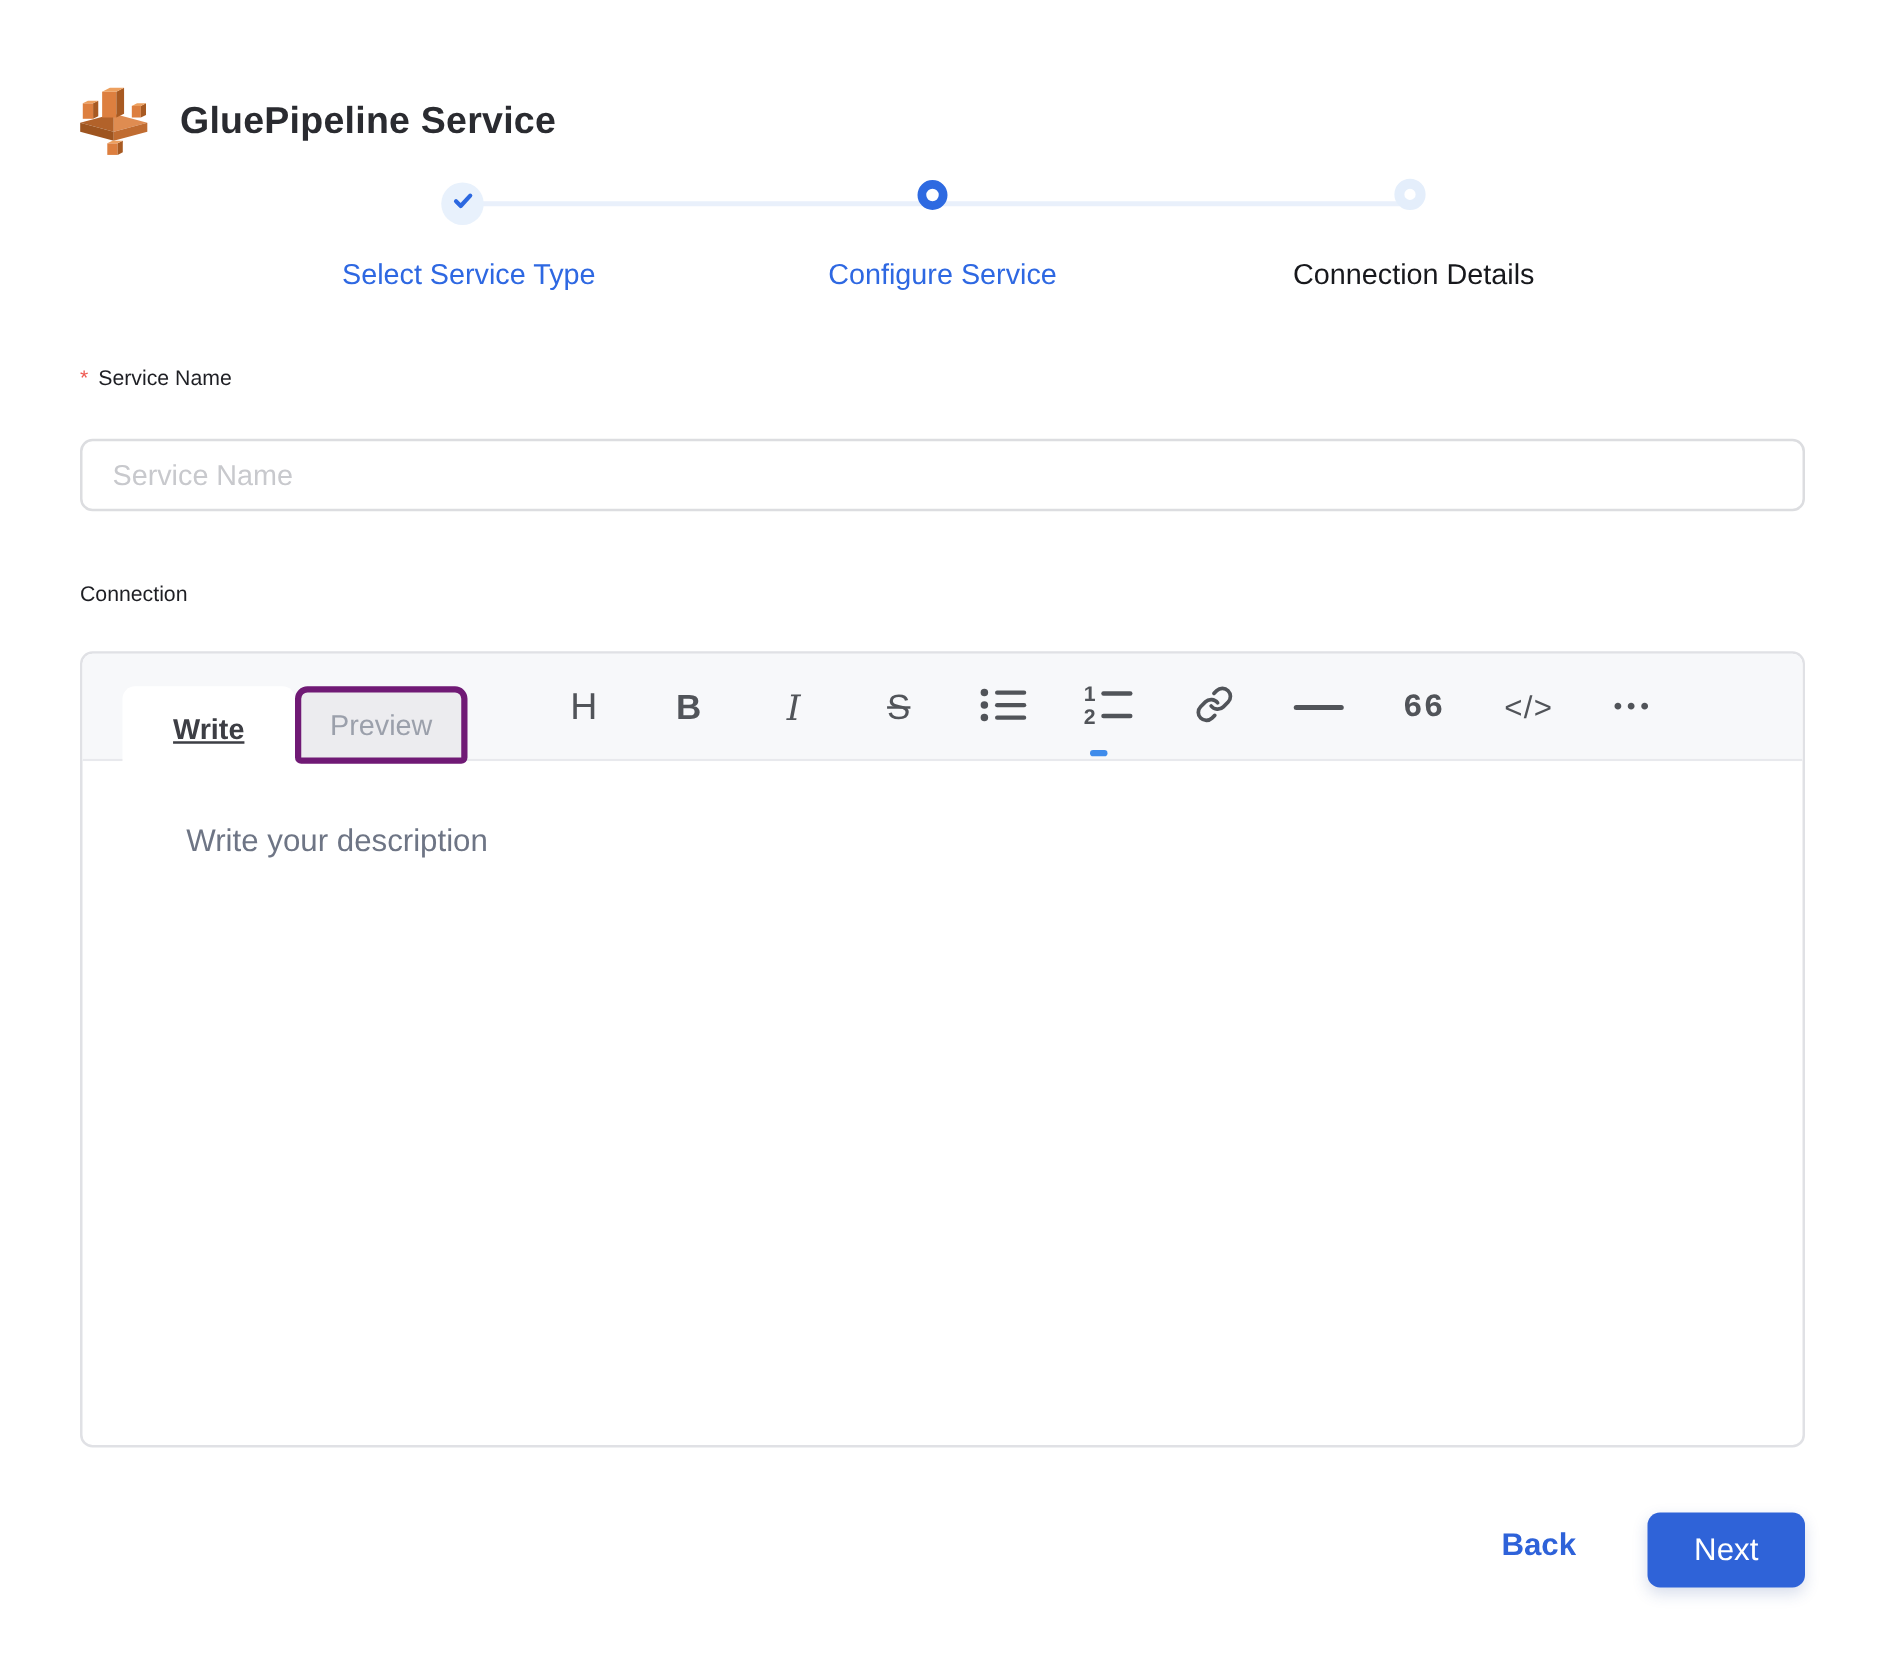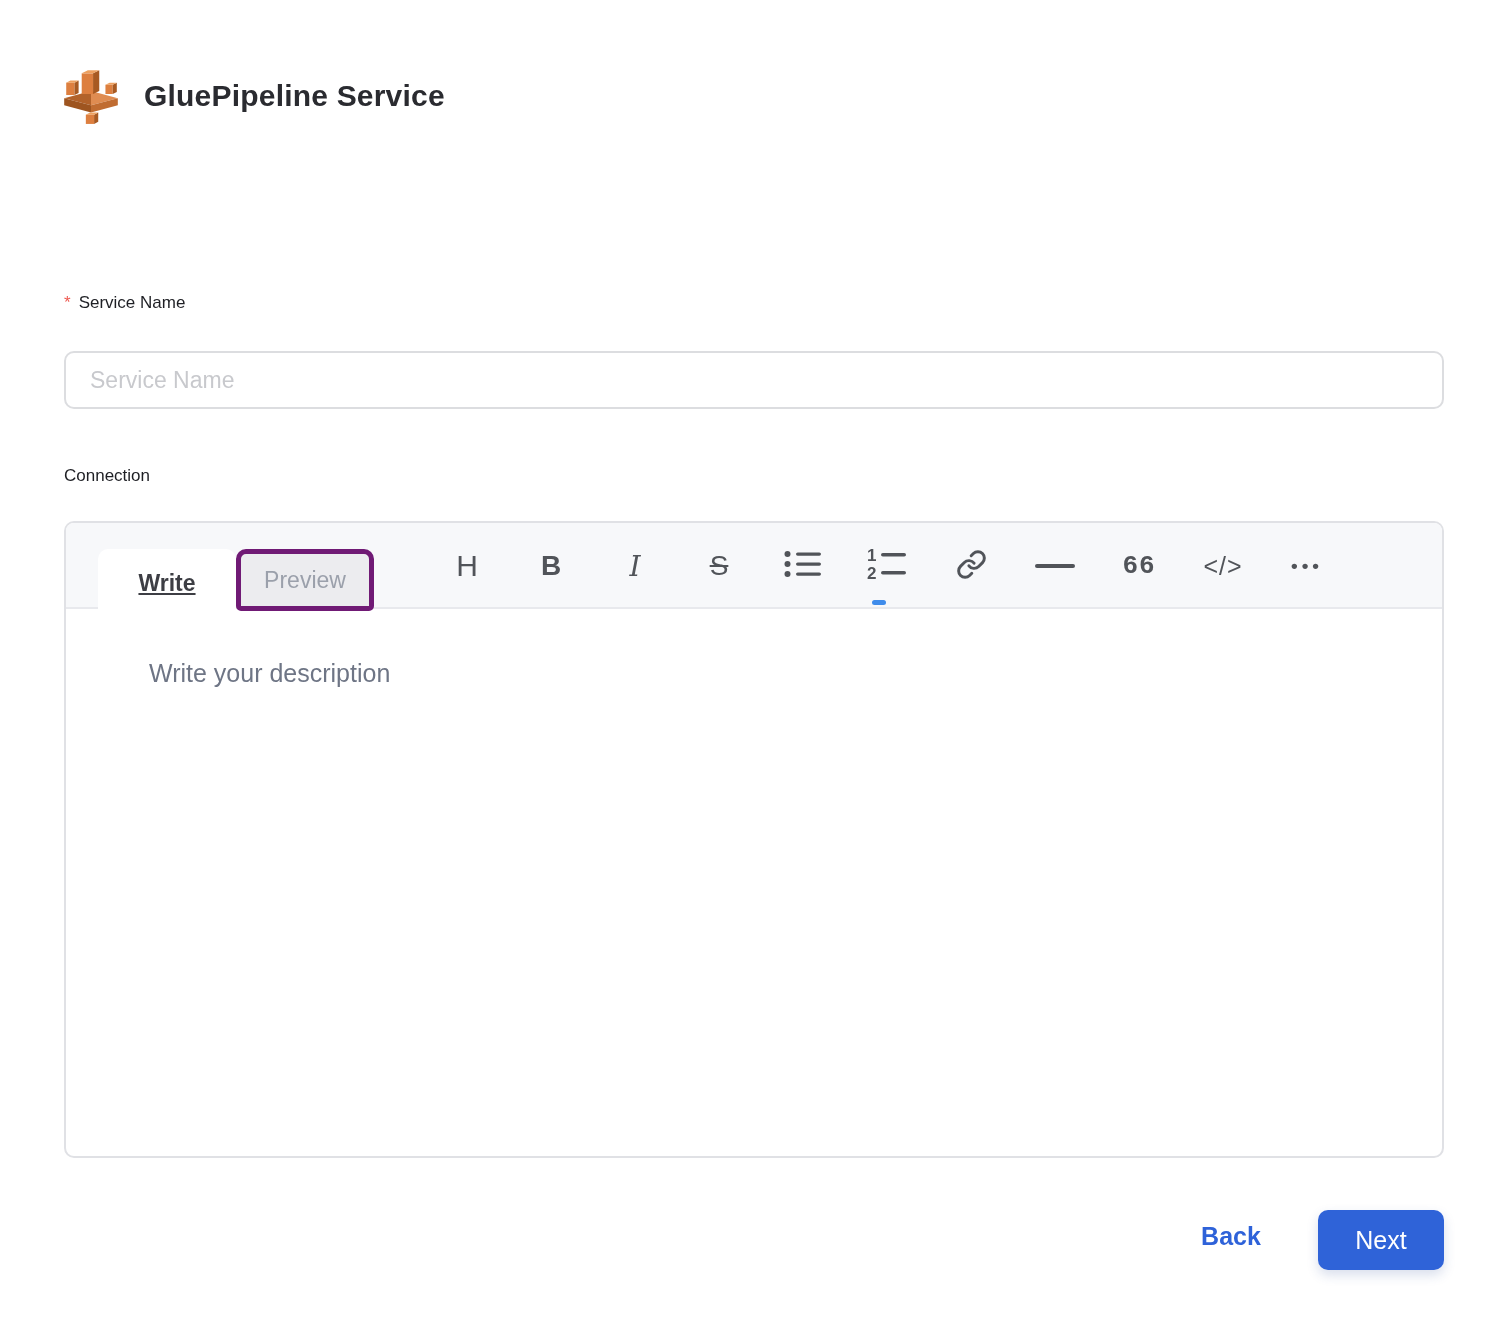--- a/index.html
+++ b/index.html
@@ -121,20 +121,38 @@
         <polygon points="49,22 53,20 53,29 49,31" fill="#a85a22"></polygon>
         <polygon points="42,22 46,20 53,20 49,22" fill="#eda05f"></polygon>
         <rect x="23" y="51" width="8" height="9" fill="#dd7f3f"></rect>
         <polygon points="31,51 35,49 35,58 31,60" fill="#a85a22"></polygon>
         <polygon points="23,51 27,49 35,49 31,51" fill="#eda05f"></polygon>
       </svg>
     </span>
     <span class="title">GluePipeline Service</span>
   </div>
 
+  <div class="stepper">
+    <div class="connector c1"></div>
+    <div class="connector c2"></div>
+
+    <div class="circle completed">
+      <span>
+        <svg width="21" height="21" viewBox="0 0 24 24" fill="none">
+          <path d="M5.5 12.6l4.3 4.3 8.7-9.5" stroke="#2c68e0" stroke-width="3.8" stroke-linecap="round" stroke-linejoin="round"></path>
+        </svg>
+      </span>
+    </div>
+    <div class="circle current"></div>
+    <div class="circle upcoming"></div>
+
+    <div class="step-label l1">Select Service Type</div>
+    <div class="step-label l2">Configure Service</div>
+    <div class="step-label l3">Connection Details</div>
+  </div>
 
   <div class="field-label lbl-service">
     <span class="req">*</span><span>Service Name</span>
   </div>
   <input class="text-input" type="text" placeholder="Service Name" style="">
 
   <div class="field-label lbl-desc">Connection</div>
 
   <div class="editor">
     <div class="editor-header"></div>

